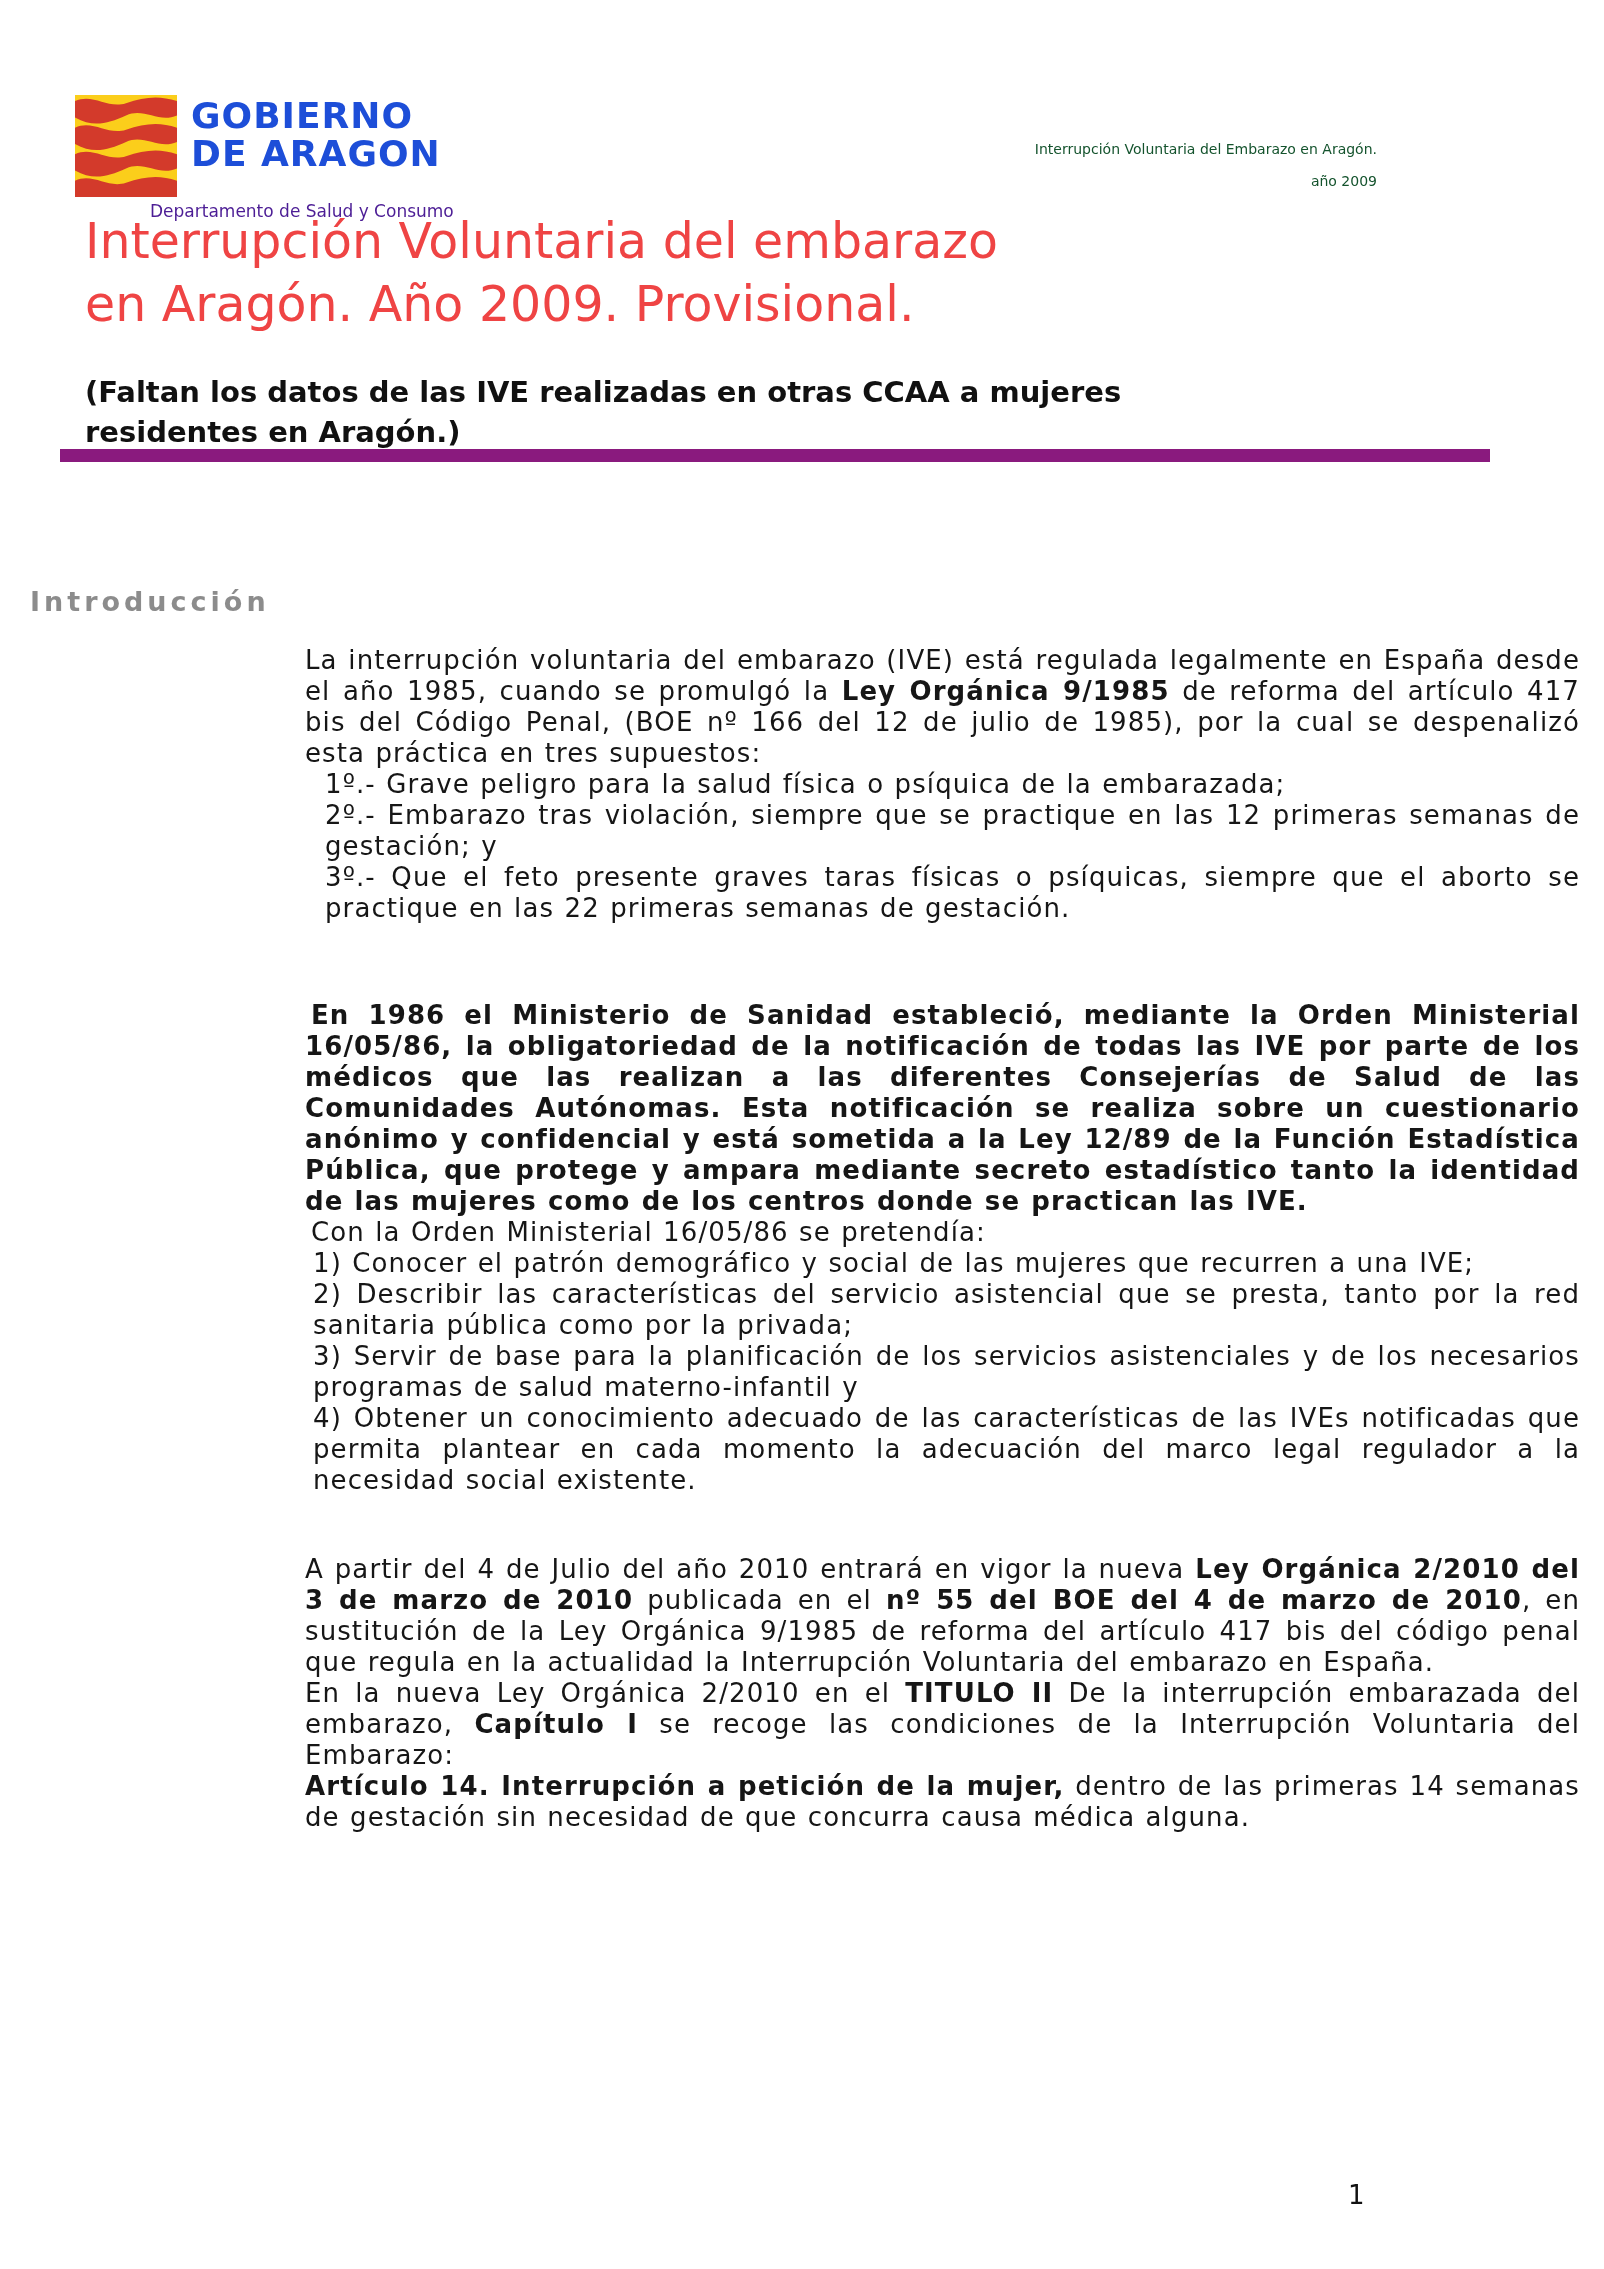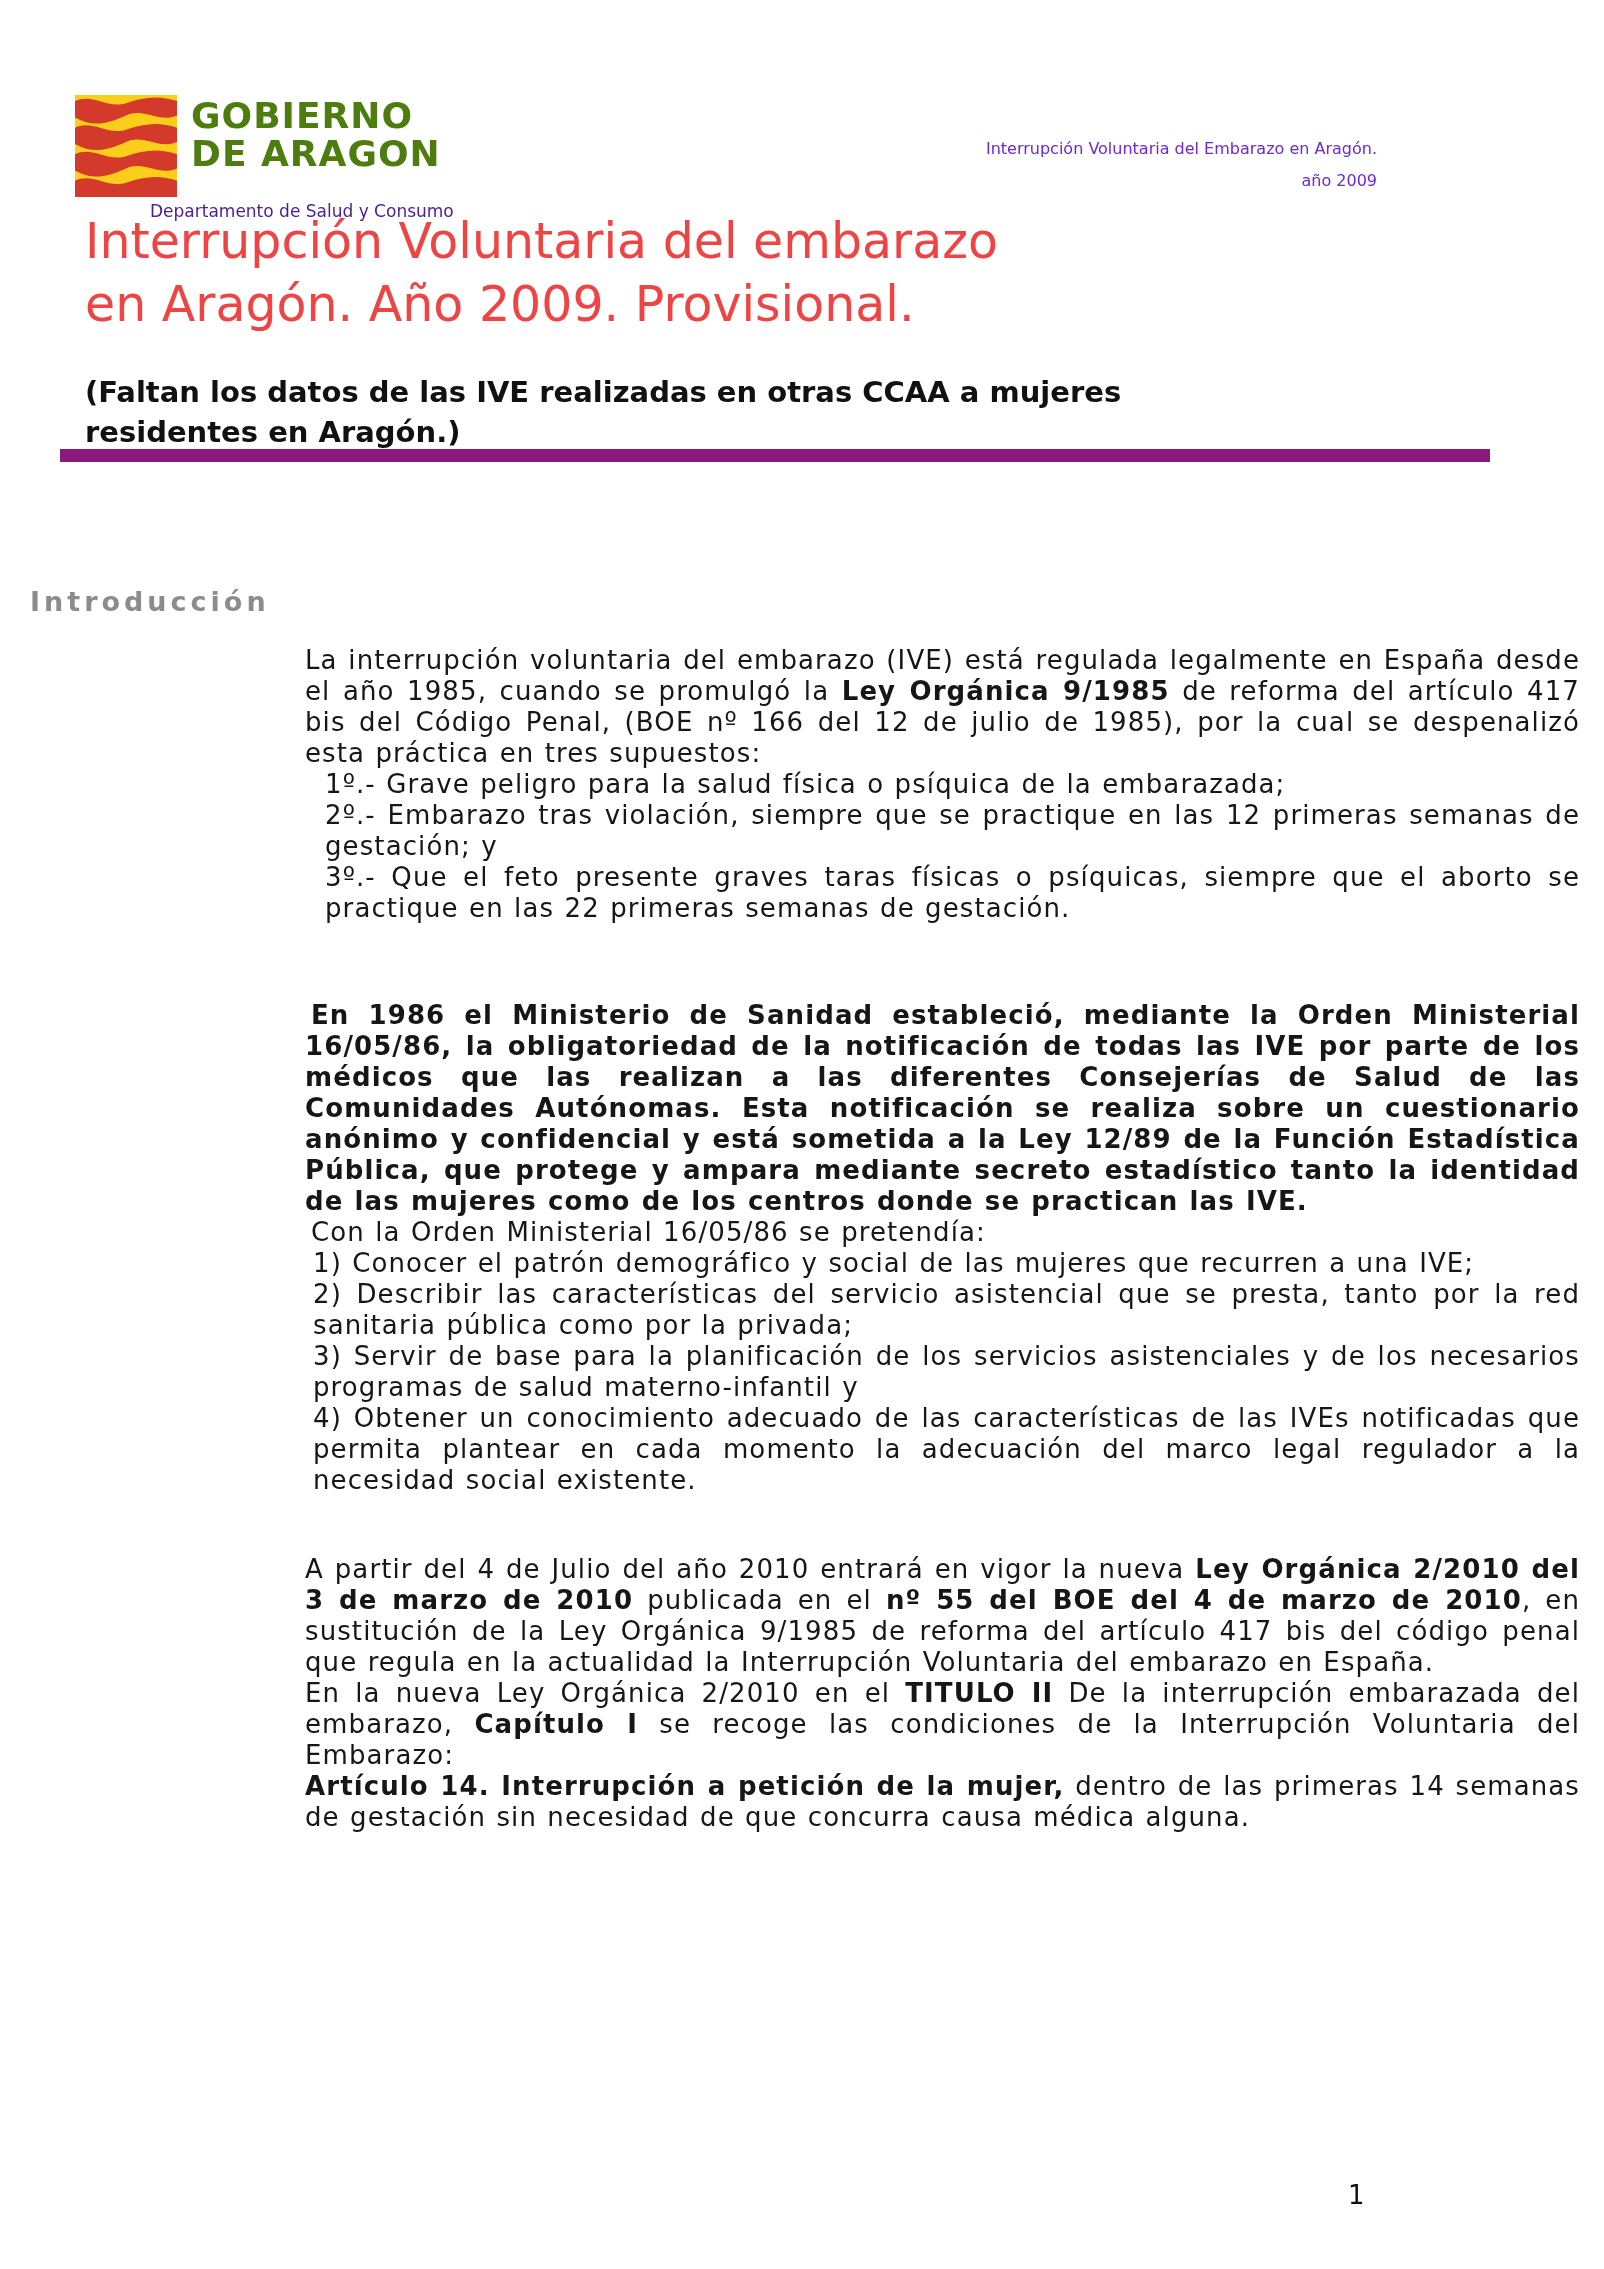--- a/index.html
+++ b/index.html
@@ -5,25 +5,25 @@
   html,body{margin:0;padding:0;background:#ffffff;}
   body{
     width:1604px;height:2269px;position:relative;overflow:hidden;
     font-family:"DejaVu Sans","Liberation Sans",sans-serif;
     color:#1a1a1a;
   }
   
   .logo-block{position:absolute;left:75px;top:95px;}
   .logo-row{display:flex;align-items:flex-start;}
   .flag{width:102px;height:102px;display:block;}
-  .logo-text{margin-left:14px;margin-top:2px;font-weight:bold;color:#4d7c0f;
+  .logo-text{margin-left:14px;margin-top:2px;font-weight:bold;color:#1d4ed8;
     font-size:36px;line-height:38px;letter-spacing:1px;white-space:nowrap;}
   .dept{margin-left:75px;margin-top:4px;font-size:17px;color:#4c1d95;}
   .doc-ref{position:absolute;top:133px;right:227px;text-align:right;
-    color:#6d28d9;font-size:16px;line-height:32px;font-weight:400;}
+    color:#14532d;font-size:14px;line-height:32px;font-weight:400;}
   
   .main-title{position:absolute;left:85px;top:210px;font-size:49px;
     line-height:63px;color:#ef4444;font-weight:400;}
   .sub-title{position:absolute;left:85px;top:372px;font-size:29px;
     line-height:40px;font-weight:bold;color:#111;}
   .purple-rule{position:absolute;left:60px;top:449px;width:1430px;height:13px;
     background:#8A1A7E;}
   .section-heading{position:absolute;left:30px;top:586px;font-size:27px;
     font-weight:bold;letter-spacing:4px;color:#8C8C8C;}
   

